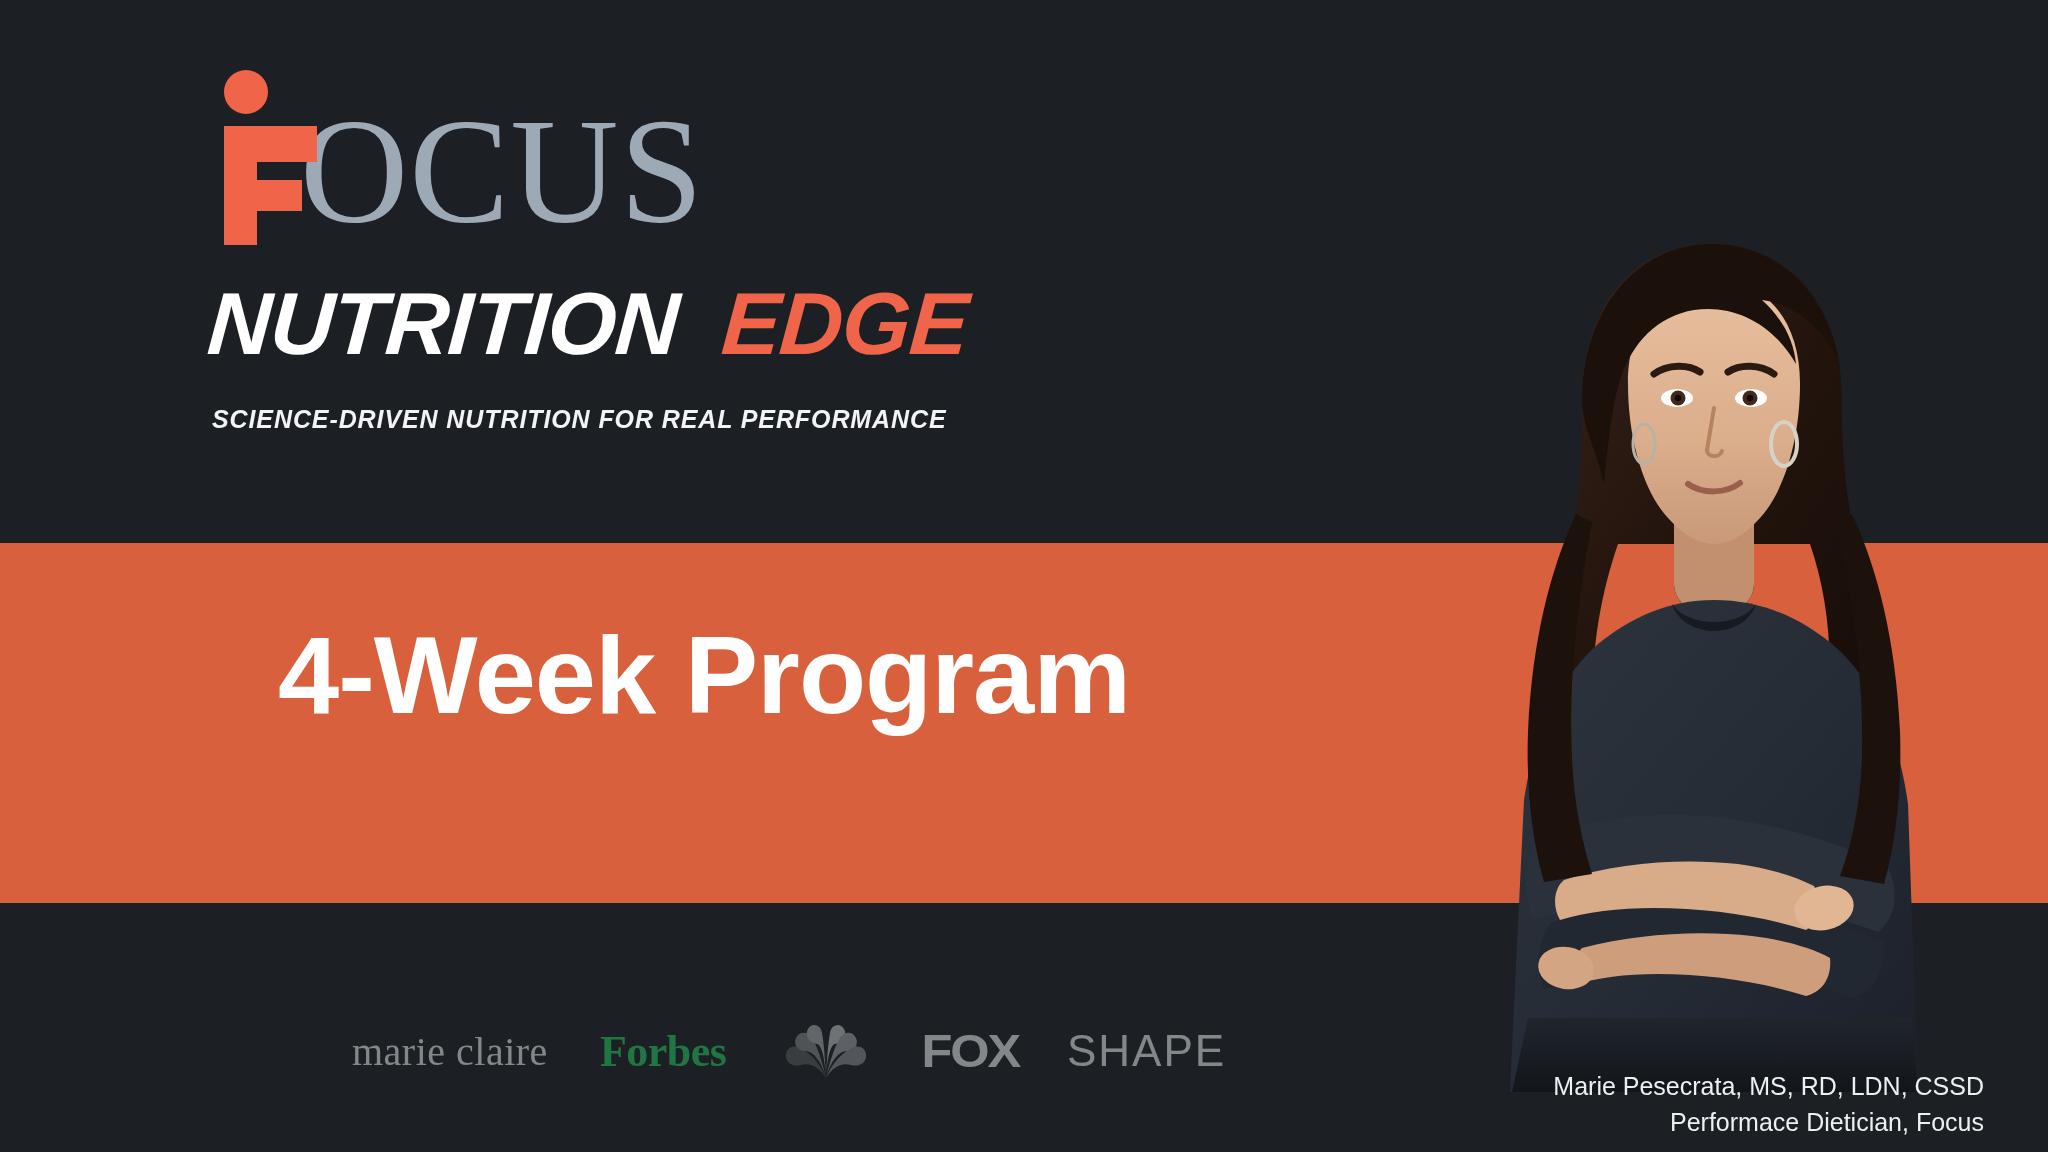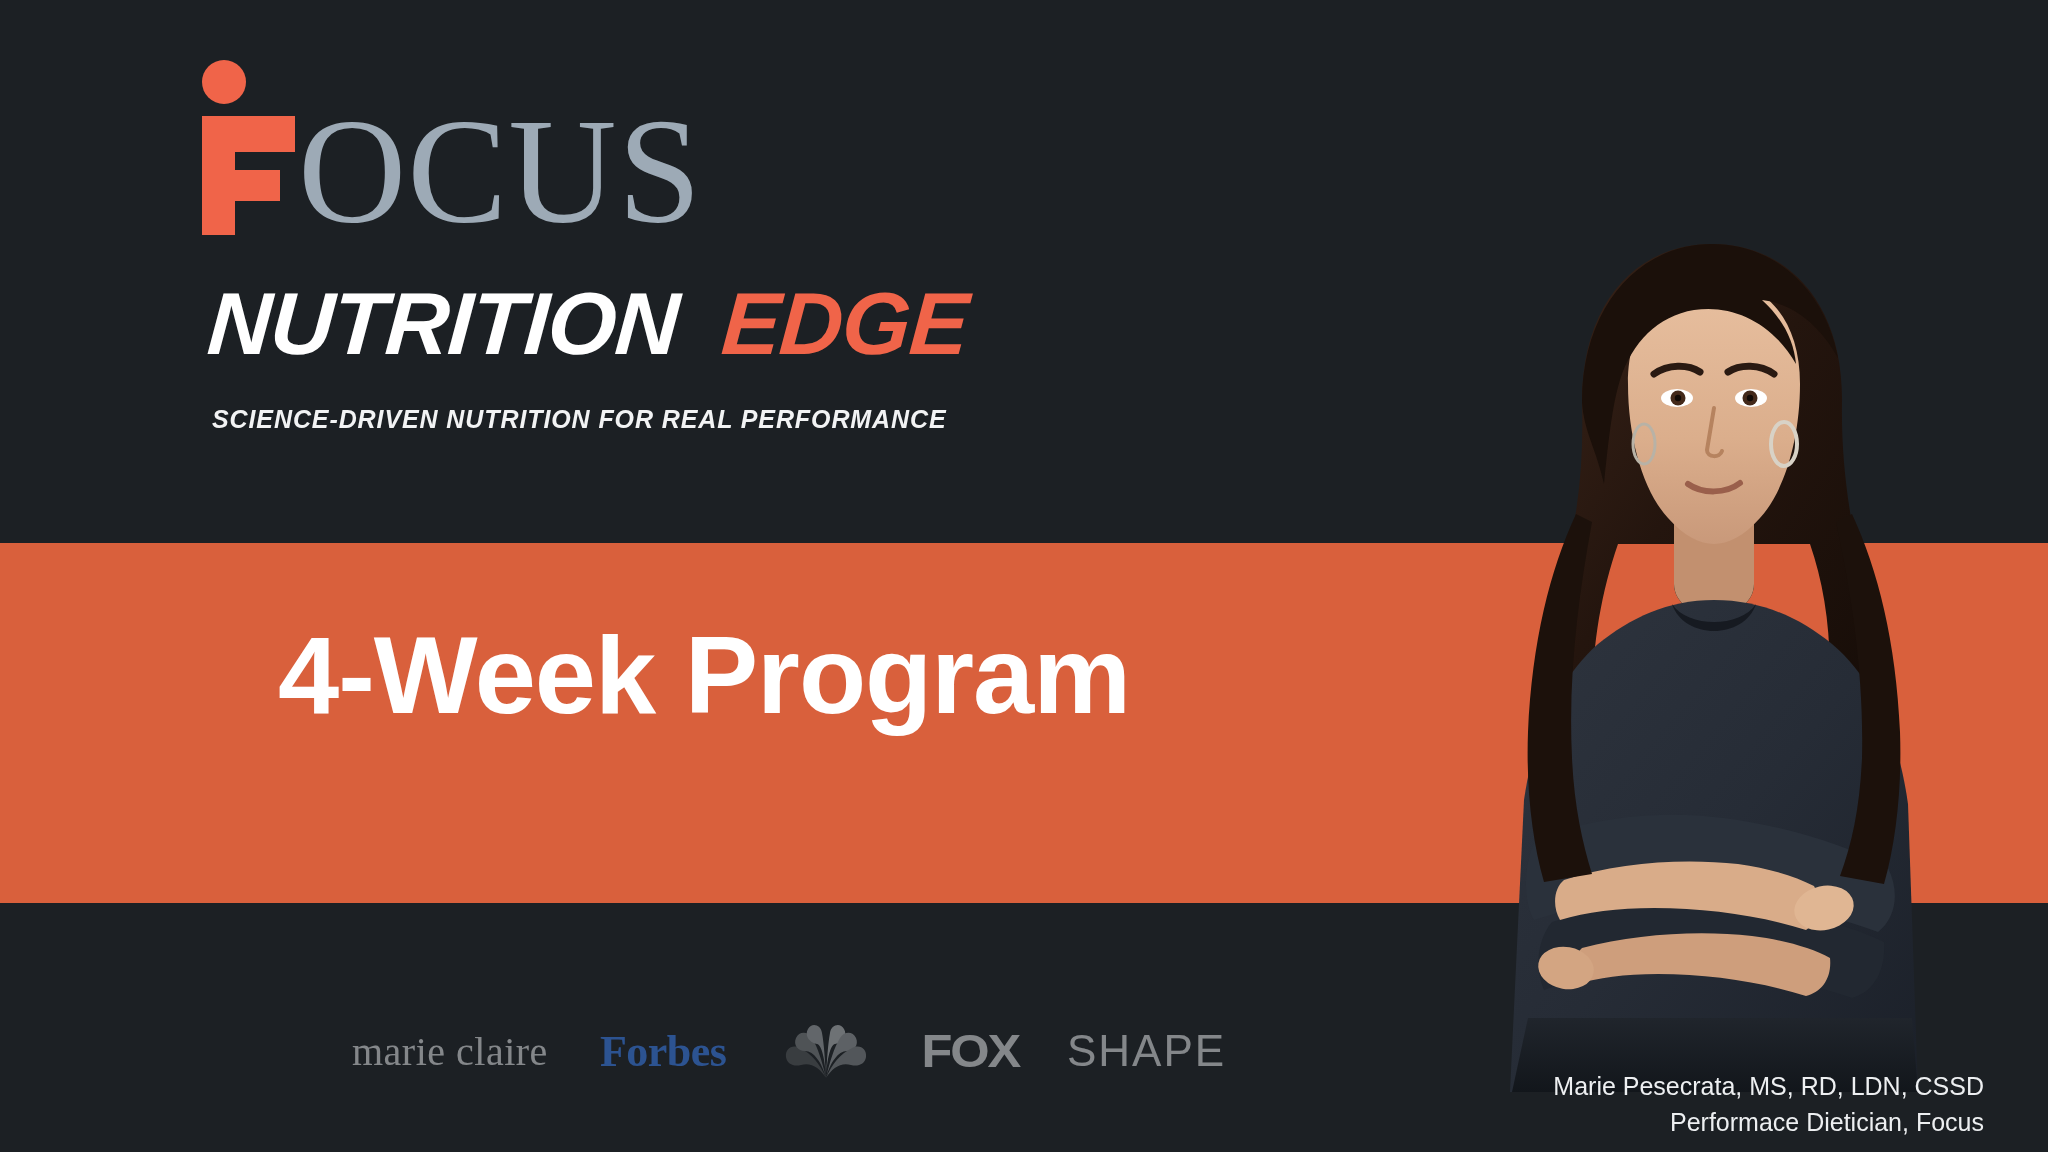--- a/index.html
+++ b/index.html
@@ -17,22 +17,22 @@
 
   
   .band {
     position:absolute; left:0; width:100%;
     top:543px; height:360px;
     background:#D9603C;
   }
 
   
   .logo {
-    position:absolute; left:192px; top:60px;
-    display:flex; align-items:flex-start;gap:20px;
+    position:absolute; left:214px; top:60px;
+    display:flex; align-items:flex-end;
   }
   .logo-f { position:relative; width:92px; height:175px; }
   .logo-f .dot {
     position:absolute; left:10px; top:0;
     width:44px; height:44px; border-radius:50%;
     background:#F06449;
   }
   .logo-f .stem {
     position:absolute; left:10px; top:56px;
     width:33px; height:119px; background:#F06449;
@@ -90,21 +90,21 @@
   }
   .press > * { opacity:0.52; }
 
   .pl-marieclaire {
     font-family:"Liberation Serif", serif;
     font-size:40px; color:#E4E6E8;
     letter-spacing:0.5px;
   }
   .pl-forbes {
     font-family:"Liberation Serif", serif;
-    font-weight:bold; font-size:44px; color:#3b82f6;
+    font-weight:bold; font-size:44px; color:#22c55e;
     letter-spacing:-0.5px;
   }
   .pl-nbc { width:96px; height:62px; }
   .pl-fox {
     font-size:46px; font-weight:bold; color:#E4E6E8;
     letter-spacing:-2px;
     font-family:"Liberation Sans", sans-serif;
     transform:scaleX(1.1);
   }
   .pl-shape {

